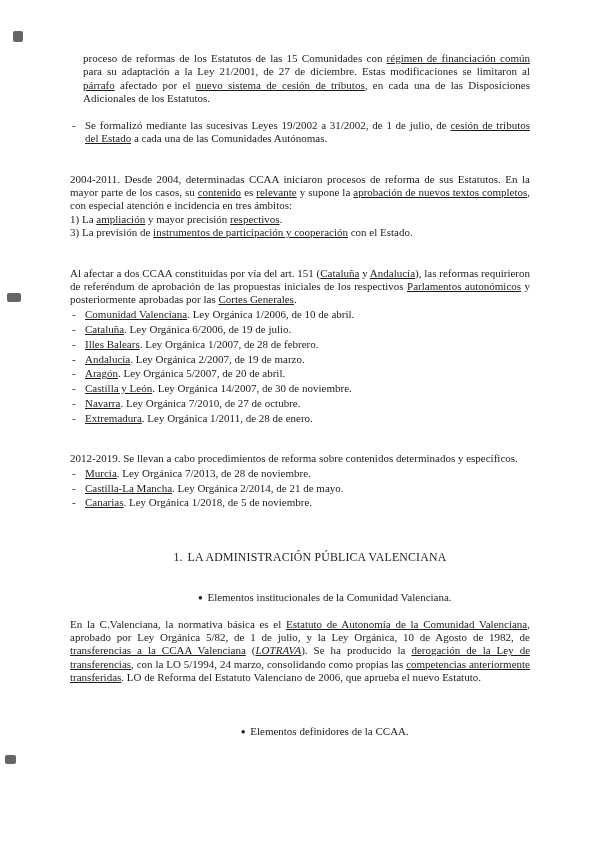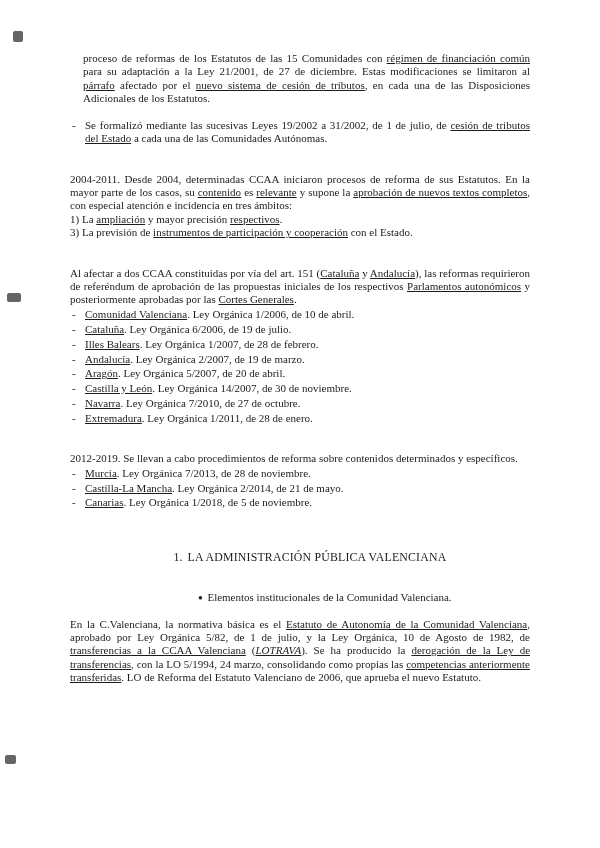--- a/index.html
+++ b/index.html
@@ -69,17 +69,18 @@
       <div class="blk k-blank">&nbsp;</div>
       <div class="blk k-heading"><span class="marker">1.</span><span>LA ADMINISTRACIÓN PÚBLICA VALENCIANA</span></div>
       <div class="blk k-blank">&nbsp;</div>
       <div class="blk k-blank">&nbsp;</div>
       <div class="blk k-bullet"><span class="marker">●</span><span>Elementos institucionales de la Comunidad Valenciana.</span></div>
       <div class="blk k-blank">&nbsp;</div>
       <div class="blk k-p"><span>En la C.Valenciana, la normativa básica es el </span><span class="u">Estatuto de Autonomía de la Comunidad Valenciana</span><span>, aprobado por Ley Orgánica 5/82, de 1 de julio, y la Ley Orgánica, 10 de Agosto de 1982, de </span><span class="u">transferencias a la CCAA Valenciana</span><span> (</span><span class="u i">LOTRAVA</span><span>). Se ha producido la </span><span class="u">derogación de la Ley de transferencias</span><span>, con la LO 5/1994, 24 marzo, consolidando como propias las </span><span class="u">competencias anteriormente transferidas</span><span>. LO de Reforma del Estatuto Valenciano de 2006, que aprueba el nuevo Estatuto.</span></div>
       <div class="blk k-blank">&nbsp;</div>
       <div class="blk k-blank">&nbsp;</div>
       <div class="blk k-blank">&nbsp;</div>
+      <div class="blk k-bullet"><span class="marker">●</span><span>Elementos definidores de la CCAA.</span></div>
     </div>
   <div class="artifact a1"></div>
   <div class="artifact a2"></div>
   <div class="artifact a3"></div>
 </div>
 
 </body></html>

